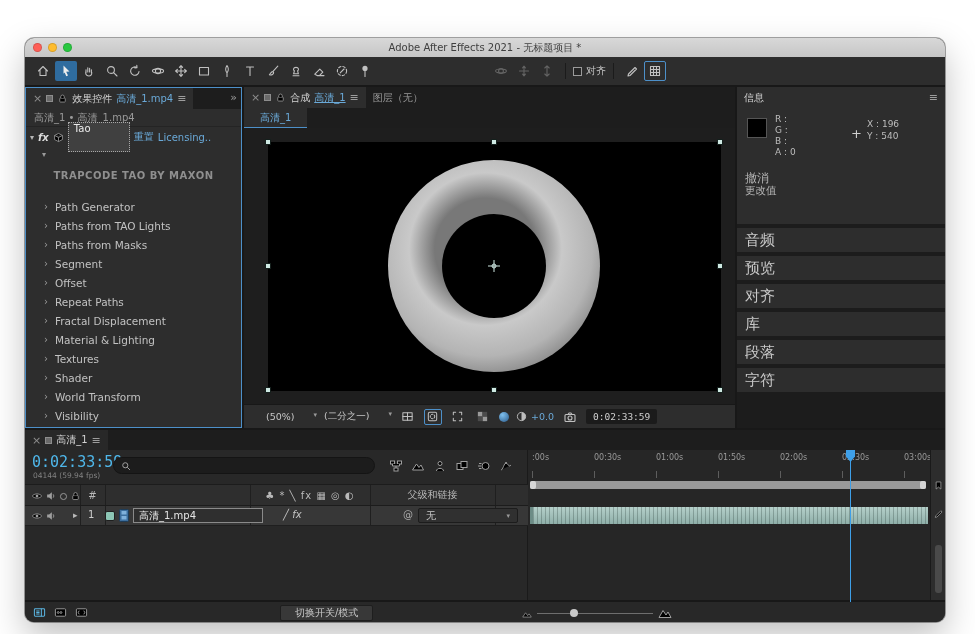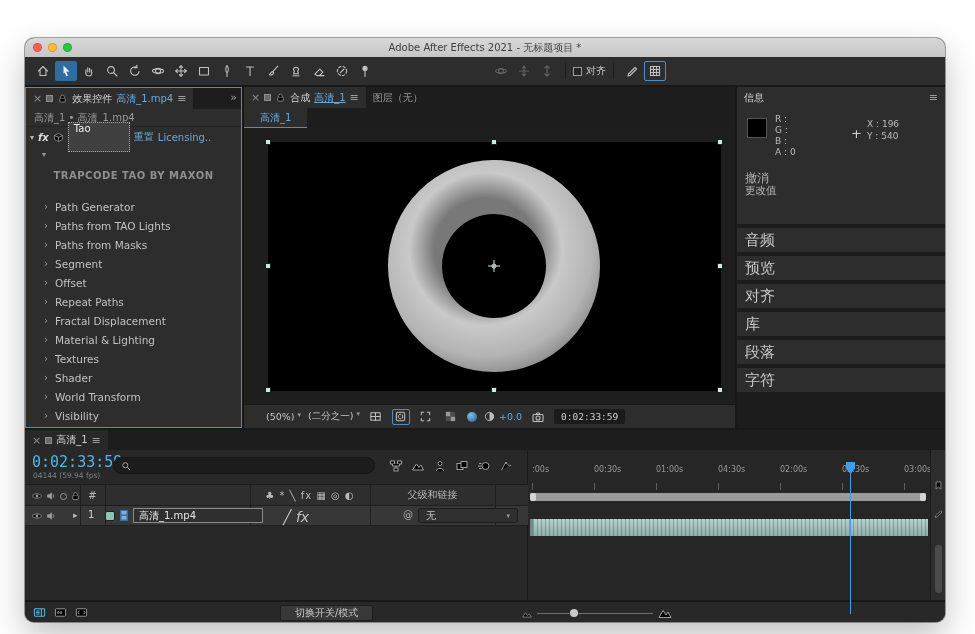--- a/index.html
+++ b/index.html
@@ -48,21 +48,21 @@
 .prop-row{height:19px;display:flex;align-items:center;gap:7px;padding-left:18px;color:#c2c2c2;font-size:10.5px}
 .prop-row .chev{color:#9b9b9b;font-size:10px}
 
 .comp-panel{flex:1;background:#1e1e1e;display:flex;flex-direction:column;border-left:2px solid #181818;border-right:2px solid #181818;min-width:0}
 .viewer-tabs{height:20px;background:#1d1d1d;display:flex;align-items:stretch;flex:0 0 auto}
 .viewer-tab{background:#2d2d2d;color:#6aa9d8;font-size:10px;display:flex;align-items:center;padding:0 16px;border-bottom:1px solid #4d90c9}
 .viewport{flex:1;position:relative;background:#1e1e1e}
 .comp-frame{position:absolute;left:24px;top:14px;width:453px;height:249px;background:#000}
 .handle{position:absolute;width:6px;height:6px;background:#cfe9e3;border:1px solid #15201d}
 .comp-bottombar{height:24px;background:#2d2d2d;border-top:1px solid #181818;display:flex;align-items:center;gap:7px;padding:0 8px 0 22px;font-size:9.5px;color:#c6c6c6;flex:0 0 auto}
-.dd{display:flex;align-items:flex-start;gap:3px}
+.dd{display:flex;align-items:flex-start;gap:19px}
 .dd .caret{font-size:7px;color:#9a9a9a}
 .vbtn{width:18px;height:16px;display:flex;align-items:center;justify-content:center;border-radius:2px}
 .vbtn.bluebox{border:1px solid #4d90c9}
 .cmdot{width:10px;height:10px;border-radius:50%;background:radial-gradient(circle at 35% 30%,#7fc0ee,#2a5a8a)}
 .exposure{display:flex;align-items:center;gap:4px;color:#6aa9d8}
 .vtime{background:#1b1b1b;border-radius:2px;padding:2px 7px;color:#cfcfcf;font-family:"DejaVu Sans Mono","Liberation Mono",monospace;font-size:9.5px}
 
 .right-panel{width:208px;background:#1c1c1c;display:flex;flex-direction:column;font-size:10px}
 .info-content{height:116px;background:#2d2d2d;position:relative;color:#bdbdbd}
 .swatch{position:absolute;left:10px;top:10px;width:20px;height:20px;background:#000;border:1px solid #555}
@@ -83,21 +83,21 @@
 .tl-mini{position:absolute;top:8px;display:flex;gap:5px}
 .mini-slot{width:17px;height:16px;display:flex;align-items:center;justify-content:center}
 .tl-header{position:absolute;left:0;top:34px;width:503px;height:22px;background:#2e2e2e;border-top:1px solid #1c1c1c;border-bottom:1px solid #1c1c1c}
 .tl-layerrow{position:absolute;left:0;top:56px;width:503px;height:20px;background:#373737;border-bottom:1px solid #1f1f1f}
 .colsep{position:absolute;top:0;bottom:0;width:1px;background:#1f1f1f}
 .hdr-txt{position:absolute;top:0;bottom:0;display:flex;align-items:center;justify-content:center;color:#b9b9b9;font-size:10px}
 .layer-namebox{position:absolute;left:108px;top:2px;width:130px;height:15px;border:1px solid #8a8a8a;background:#2f2f2f;color:#e5e5e5;font-size:10px;display:flex;align-items:center;padding:0 5px}
 .chip{position:absolute;left:80px;top:5px;width:10px;height:10px;border-radius:2px;background:#8cc6b5;border:1px solid #1f1f1f}
 .parent-dd{position:absolute;left:393px;top:2px;width:100px;height:15px;background:#303030;border:1px solid #1c1c1c;border-radius:2px;color:#cccccc;display:flex;align-items:center;padding:0 7px;font-size:10px}
 .parent-dd .caret{margin-left:auto;font-size:7px;color:#9a9a9a}
-.tl-right{position:absolute;left:503px;top:32px;width:402px;height:152px;background:#262626;overflow:hidden}
+.tl-right{position:absolute;left:503px;top:20px;width:402px;height:152px;background:#262626;overflow:hidden}
 .rl{position:absolute;top:3px;font-size:8px;color:#9a9a9a}
 .ticks{position:absolute;left:0;top:21px;width:402px;height:7px;background:repeating-linear-gradient(90deg,#5d5d5d 0 1px,transparent 1px 62px);background-position:4px 0}
 .workarea{position:absolute;left:2px;top:31px;width:396px;height:8px;background:#9a9a9a;border-radius:2px}
 .wa-handle{position:absolute;top:0;width:6px;height:8px;background:#d6d6d6;border-radius:2px}
 .track{position:absolute;left:2px;top:57px;width:398px;height:17px;border-left:3px solid #6c8c86;background:repeating-linear-gradient(90deg,rgba(35,55,50,.28) 0 1px,transparent 1px 4px),linear-gradient(#b5d0ca,#8fafa9)}
 .playhead{position:absolute;left:322px;top:0;width:1px;height:152px;background:#3e9fe8;z-index:5}
 .ph-handle{position:absolute;left:-4px;top:0;width:9px;height:12px;background:#3e9fe8;clip-path:polygon(0 0,100% 0,100% 55%,50% 100%,0 55%)}
 .tl-strip{position:absolute;left:905px;top:20px;width:15px;height:152px;background:#2d2d2d;border-left:1px solid #1a1a1a}
 .scrollthumb{position:absolute;left:4px;top:95px;width:7px;height:48px;background:#4a4a4a;border-radius:3px}
 
@@ -569,34 +569,34 @@
         <div class="colsep" style="left:470px"></div>
         <span style="position:absolute;left:48px;top:4px;color:#bababa;font-size:9px">▸</span>
         <span style="position:absolute;left:63px;top:3px;color:#cccccc">1</span>
         <span class="chip"></span>
         <svg style="position:absolute;left:94px;top:3px" width="10" height="13" viewBox="0 0 10 13">
             <rect x="0.5" y="0.5" width="9" height="12" rx="1" fill="#3d6f9e" stroke="#1e3c58"></rect>
             <rect x="2.5" y="2" width="5" height="3.5" fill="#7fb0da"></rect>
             <rect x="2.5" y="7" width="5" height="3.5" fill="#7fb0da"></rect>
           </svg>
         <span class="layer-namebox">高清_1.mp4</span>
-        <span style="position:absolute;left:258px;top:3px;color:#c4c4c4;font-size:14px;font-style:italic">╱ fx</span>
+        <span style="position:absolute;left:258px;top:3px;color:#c4c4c4;font-size:10px;font-style:italic">╱ fx</span>
         <span style="position:absolute;left:378px;top:3px;color:#aaaaaa">@</span>
         <span class="parent-dd">
             <span>无</span>
             <span class="caret">▾</span>
           </span>
       </div>
     </div>
 
     <div class="tl-right">
       <span class="rl" style="left:4px">:00s</span>
       <span class="rl" style="left:66px">00:30s</span>
       <span class="rl" style="left:128px">01:00s</span>
-      <span class="rl" style="left:190px">04:30s</span>
+      <span class="rl" style="left:190px">01:50s</span>
       <span class="rl" style="left:252px">02:00s</span>
       <span class="rl" style="left:314px">02:30s</span>
       <span class="rl" style="left:376px">03:00s</span>
       <div class="ticks"></div>
       <div class="workarea">
         <span class="wa-handle" style="left:0"></span>
         <span class="wa-handle" style="right:0"></span>
       </div>
       <div class="track"></div>
       <div class="playhead">

